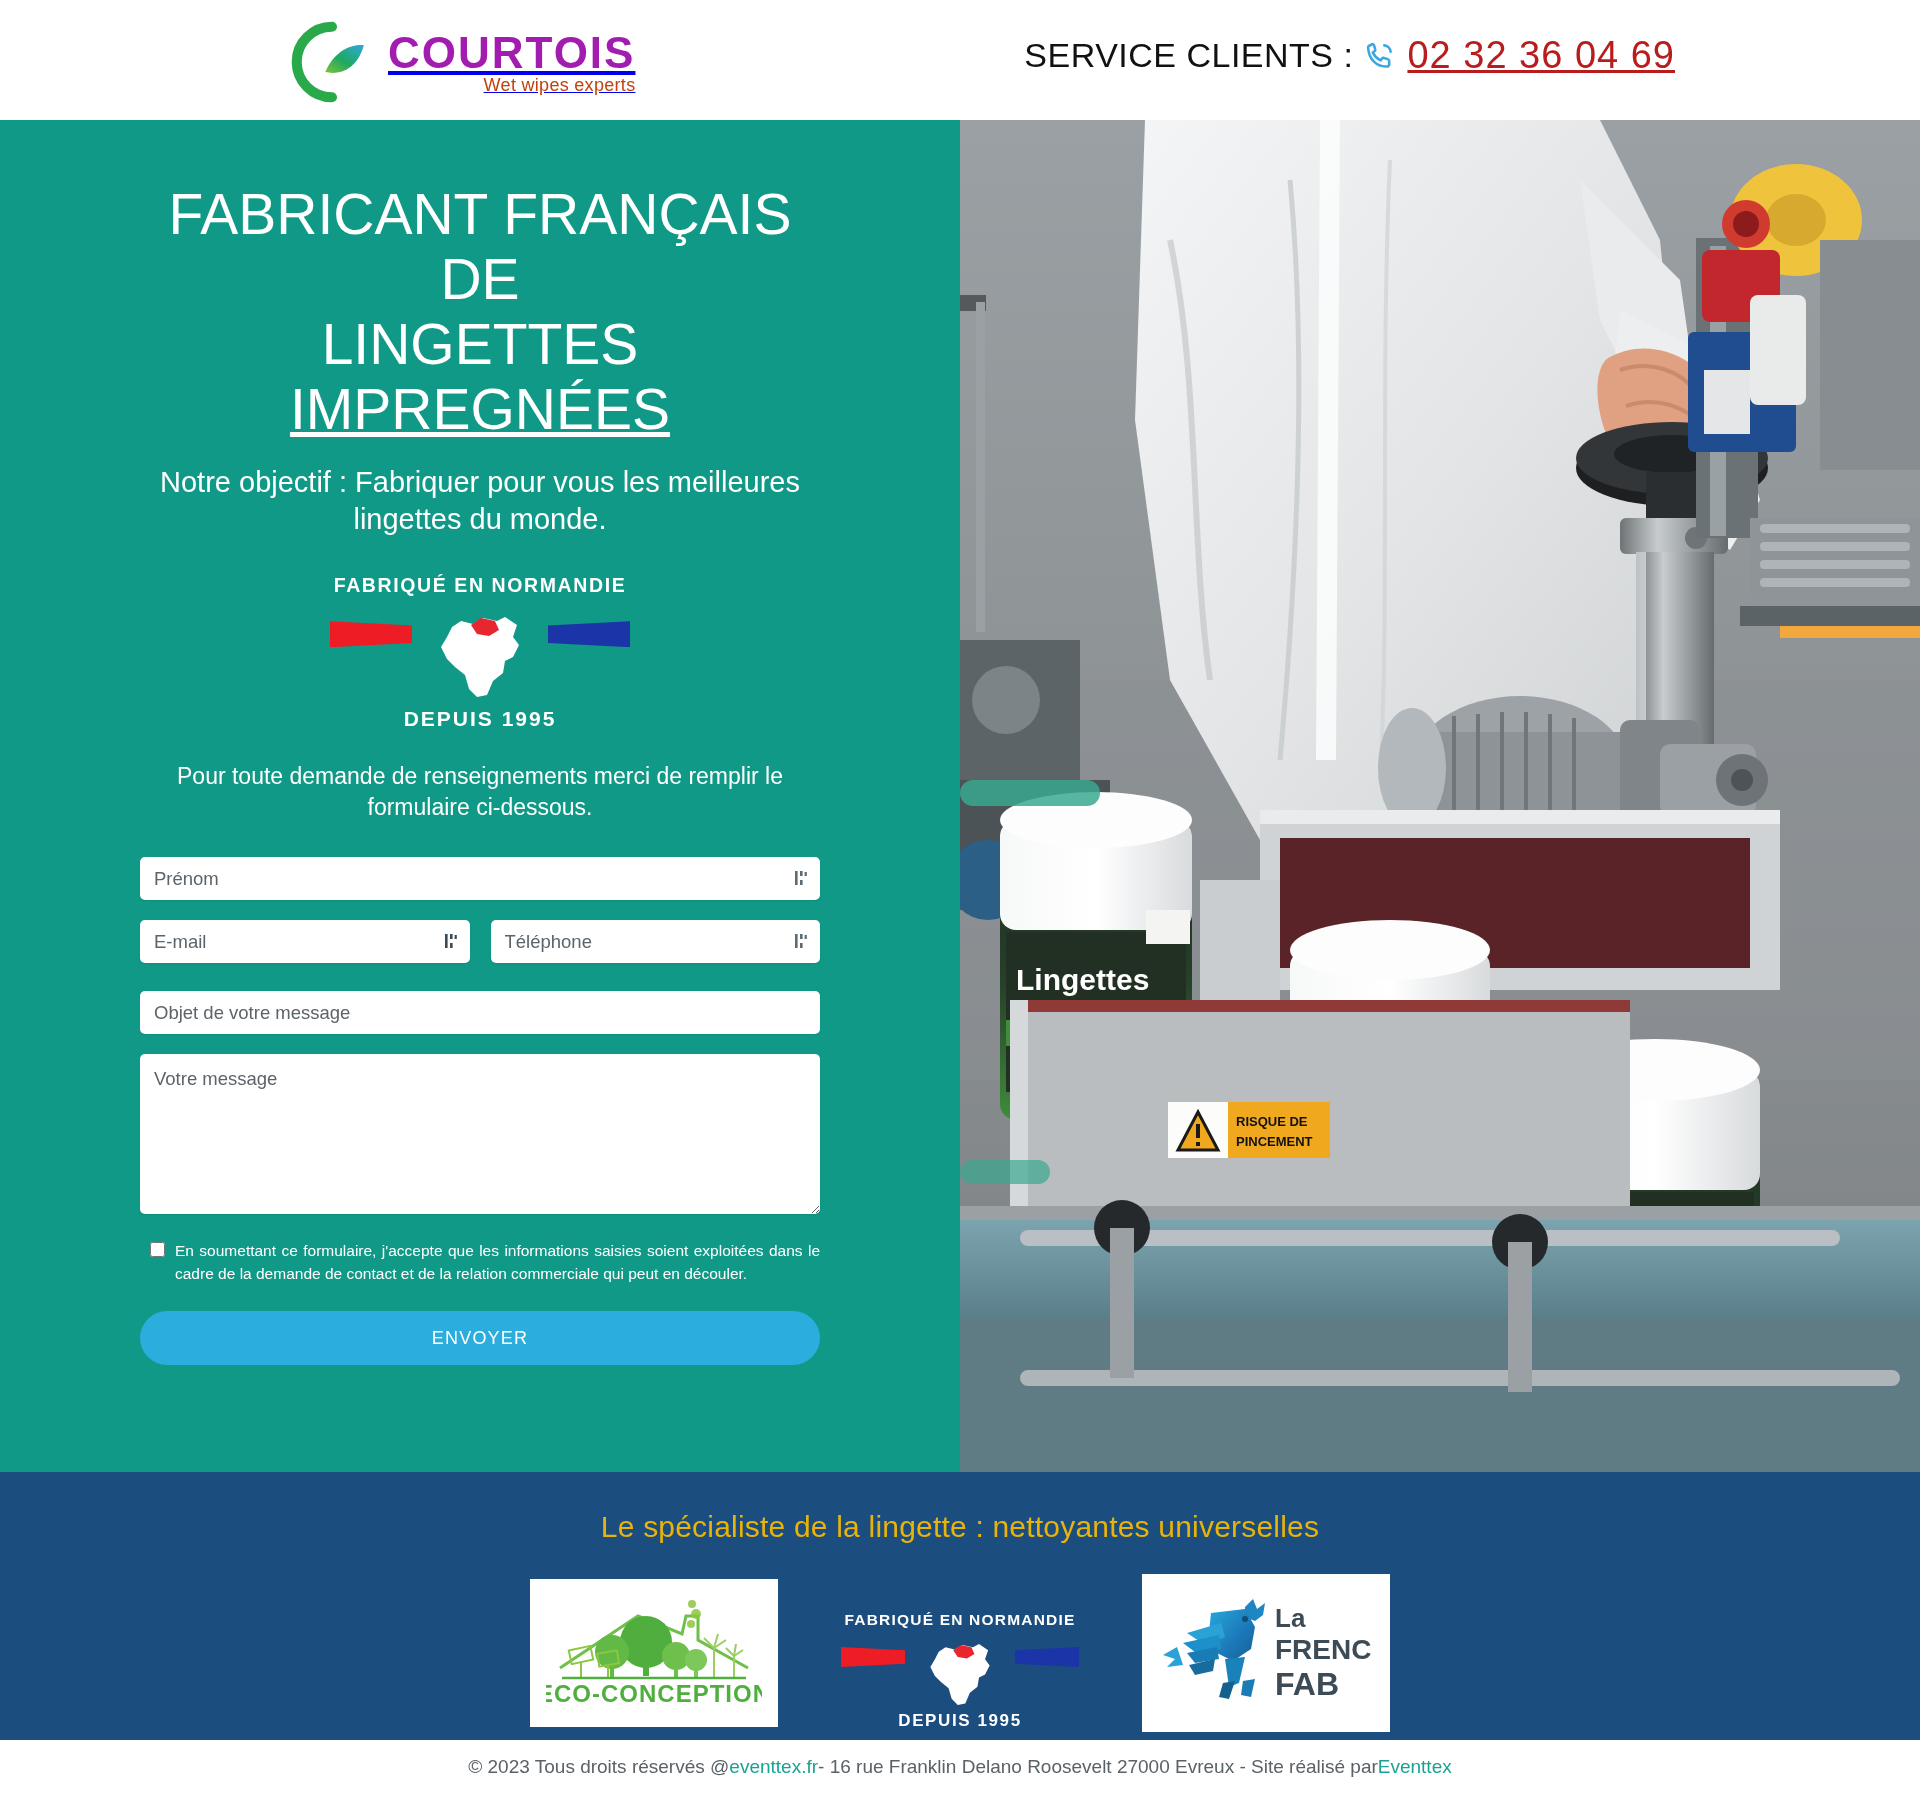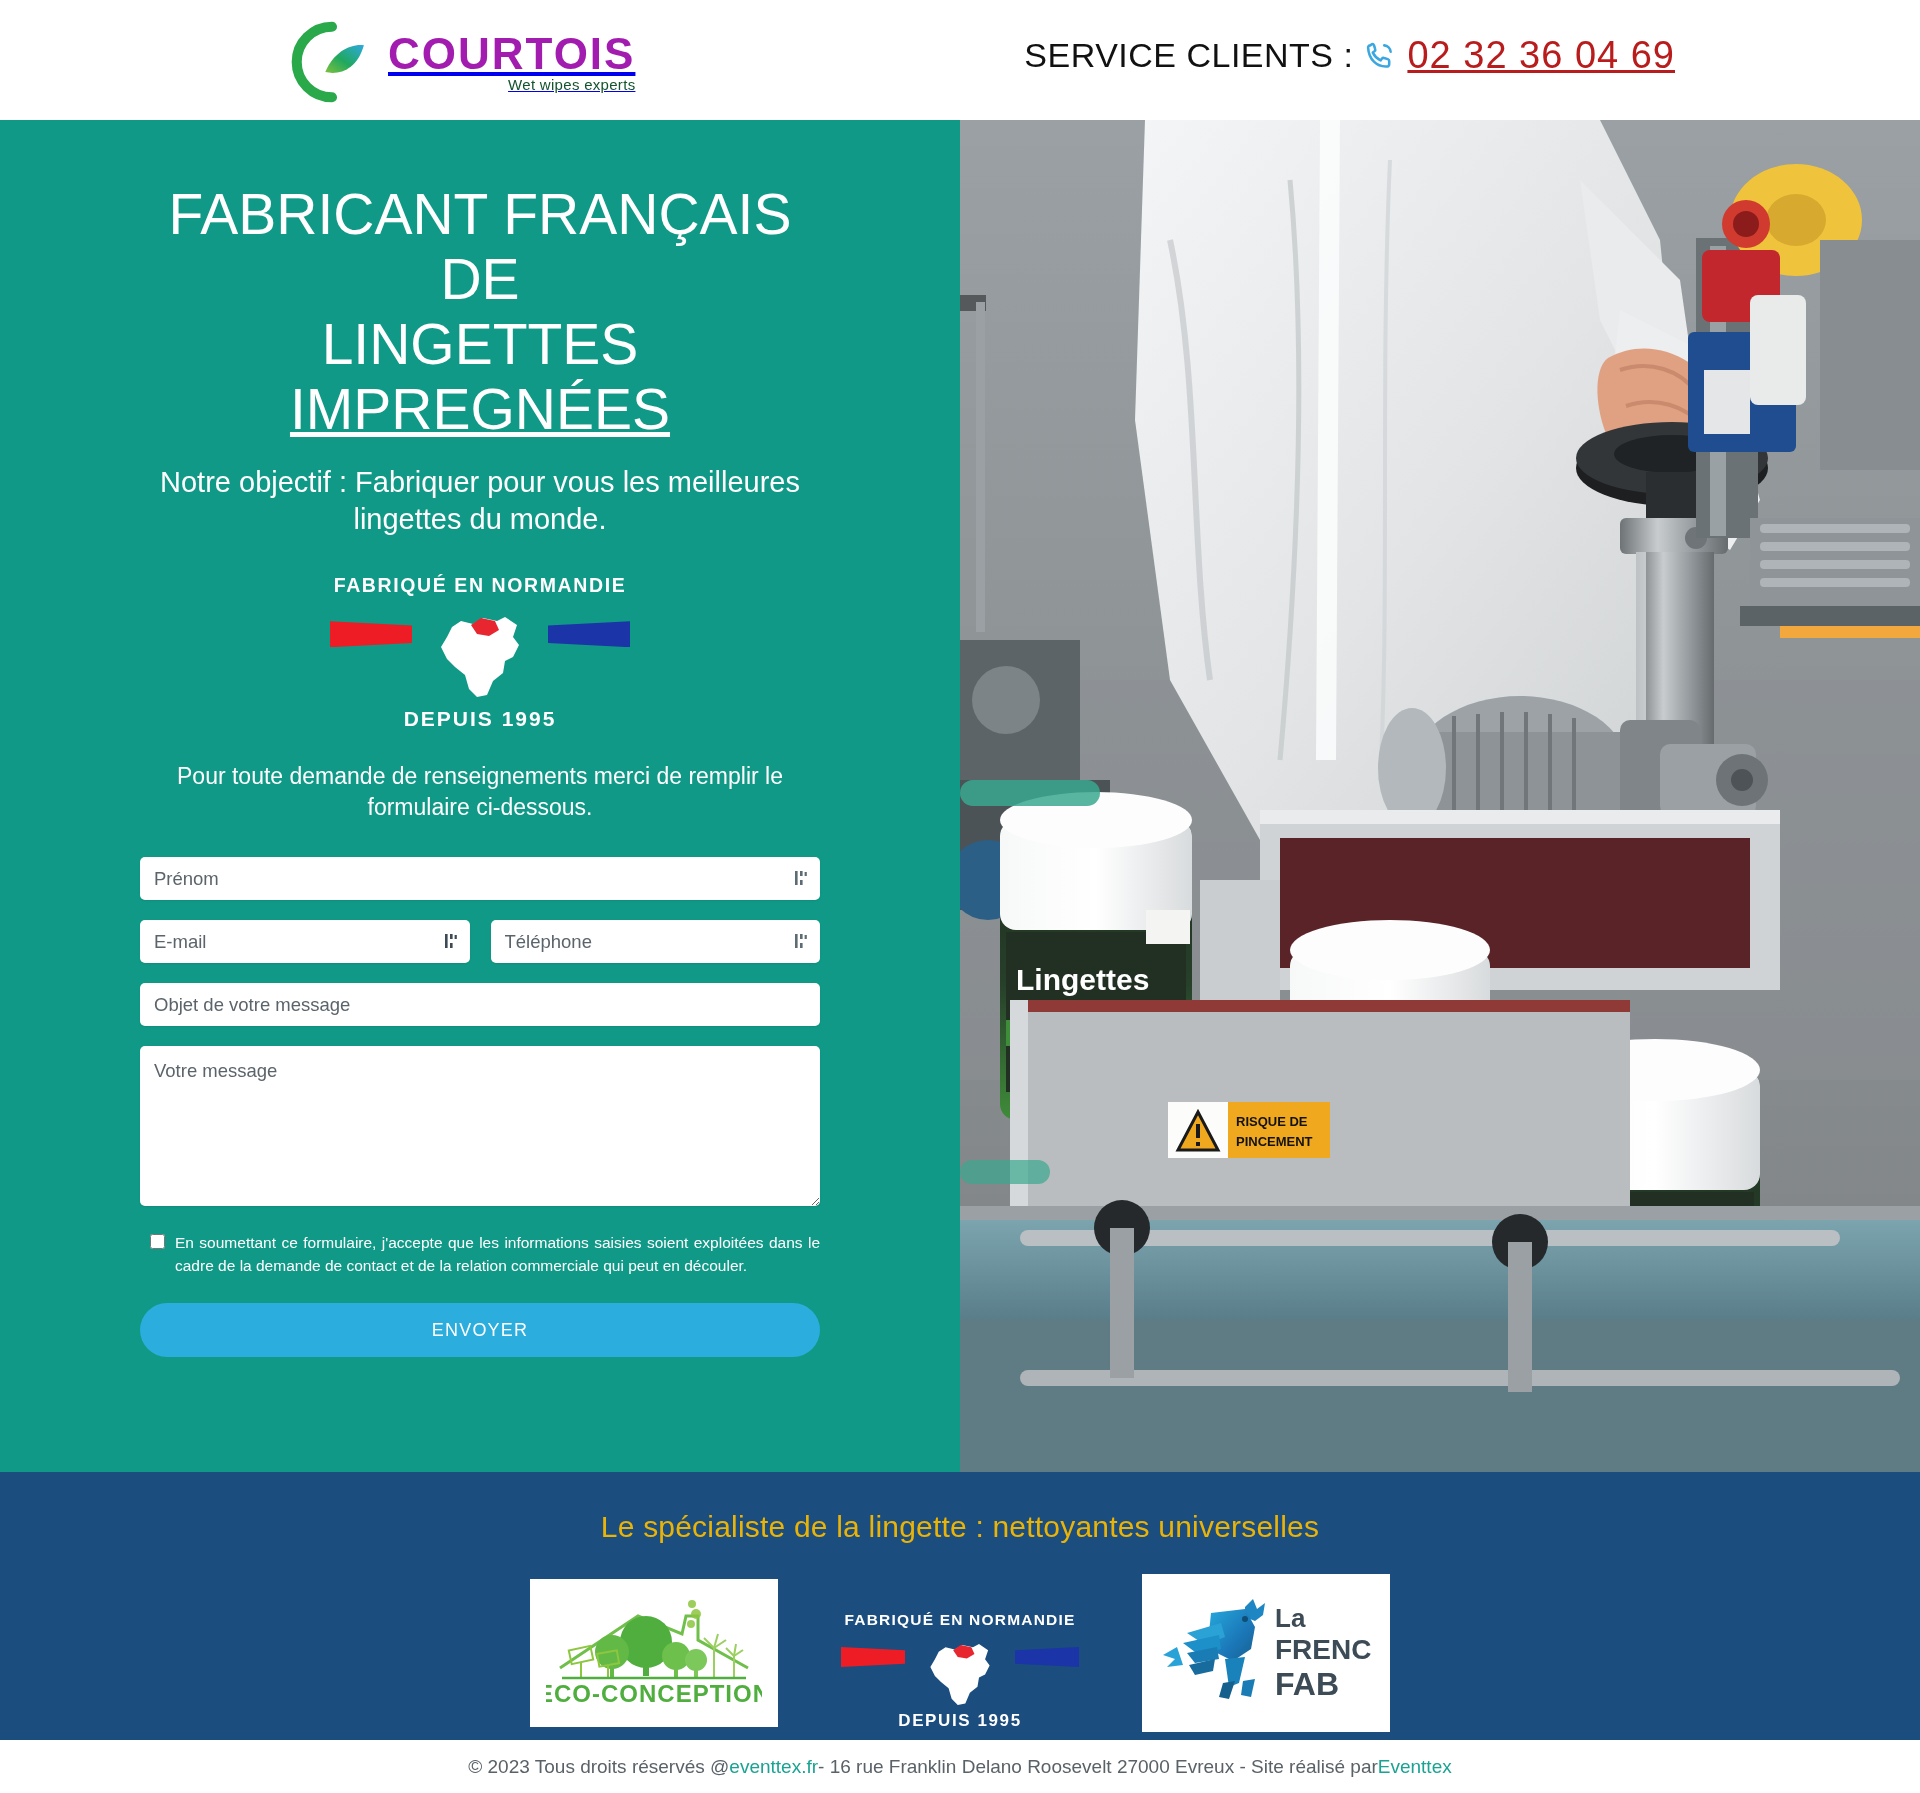--- a/index.html
+++ b/index.html
@@ -31,22 +31,22 @@
   .logo-mark { width: 84px; height: 84px; display:block; }
   .logo-text-block { display:flex; flex-direction:column; line-height:1; }
   .logo-word {
     font-size: 44px;
     font-weight: 700;
     letter-spacing: 2px;
     color: #a21caf;
     font-family: Liberation Sans, sans-serif;
   }
   .logo-tag {
-    font-size: 15px;
-    color: #14532d;
+    font-size: 18px;
+    color: #c2410c;
     text-align: right;
     margin-top: 1px;
     letter-spacing: .3px;
   }
   .service-wrap {
     position: absolute;
     right: 245px;
     top: 34px;
     display: flex;
     align-items: center;
@@ -180,21 +180,21 @@
   .field input.ctrl::placeholder,
   .field textarea.ctrl::placeholder { color: #5b646b; opacity: 1; }
   .field .req-icon {
     position: absolute;
     right: 12px;
     top: 12px;
     width: 14px;
     height: 18px;
     pointer-events: none;
   }
-  .field.full { width: 100%; }
+  .field.full { width: 100%; margin-top: 8px; }
 
   .consent {
     display: flex;
     align-items: flex-start;
     margin-top: 22px;
     gap: 10px;
     padding-left: 10px;
   }
   .consent input[type=checkbox] {
     width: 15px; height: 15px; margin-top: 2px;

